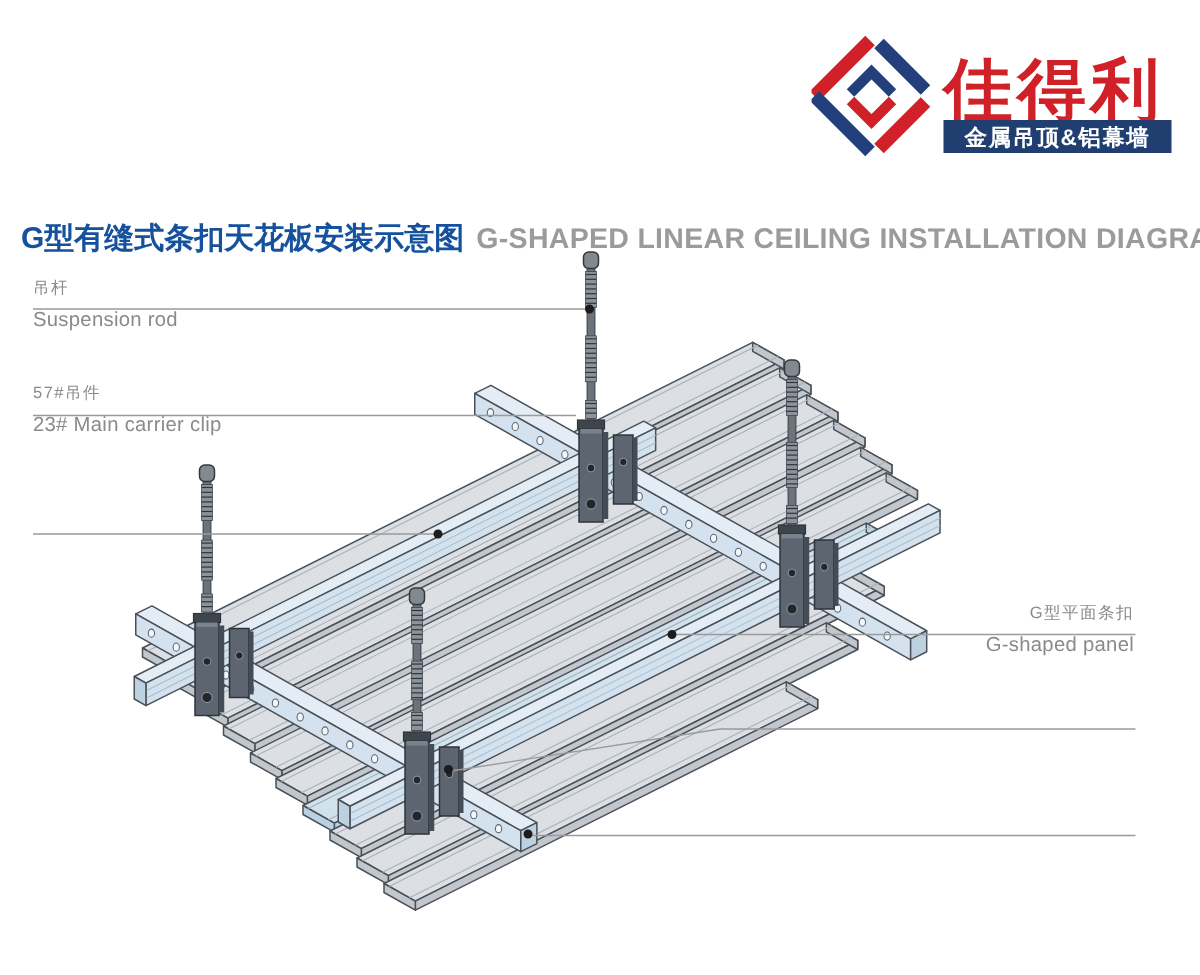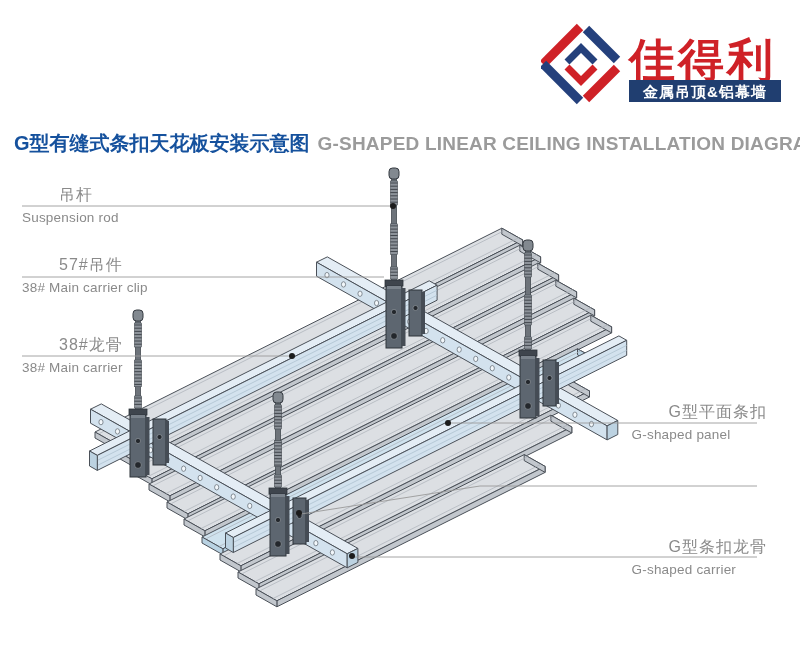--- a/index.html
+++ b/index.html
@@ -1,28 +1,28 @@
 <!DOCTYPE html>
 <html><head>
 <meta charset="utf-8">
 <style>
   html,body{margin:0;padding:0;background:#fff;}
   .page{position:relative;width:800px;height:650px;background:#ffffff;
         font-family:"Liberation Sans",sans-serif;overflow:hidden;}
   #diagram-svg{position:absolute;left:0;top:0;}
   .logo{position:absolute;left:541px;top:20px;width:248px;height:86px;text-decoration:underline;}
-  .title{position:absolute;left:14px;top:130px;width:780px;display:flex;
+  .title{position:absolute;left:14px;top:145px;width:780px;display:flex;
          align-items:baseline;gap:8px;white-space:nowrap;font-weight:bold;}
   .t-zh{font-size:20px;color:#15519d;}
   .t-en{font-size:19px;color:#9b9b9b;letter-spacing:.2px;}
   .lbl{position:absolute;color:#8a8a8a;line-height:1.05;}
-  .lbl .zh{font-size:16px;margin-bottom:7px;letter-spacing:1px;margin-left:37px;}
+  .lbl .zh{font-size:11px;margin-bottom:7px;letter-spacing:1px;}
   .lbl .en{font-size:13.5px;letter-spacing:.2px;}
   .lbl-l{left:22px;text-align:left;}
-  .lbl-r{right:33px;}
+  .lbl-r{right:44px;text-align:right;}
 </style>
 </head>
 <body>
 
 <div class="page">
 
   <svg id="diagram-svg" width="800" height="650" viewBox="0 0 800 650">
       <g>
         <g>
           <polygon points="95.0,432.0 501.8,228.2 522.6,239.9 115.9,443.8" fill="#dcdfe3" stroke="#4a5058" stroke-width="1" stroke-linejoin="round"></polygon>
@@ -358,27 +358,19 @@
     <span class="t-zh">G型有缝式条扣天花板安装示意图</span>
     <span class="t-en">G-SHAPED LINEAR CEILING INSTALLATION DIAGRAM</span>
   </div>
 
   <div class="lbl lbl-l" style="top:187px">
     <div class="zh">吊杆</div>
     <div class="en">Suspension rod</div>
   </div>
   <div class="lbl lbl-l" style="top:257px">
     <div class="zh">57#吊件</div>
-    <div class="en">38# Main carrier clip</div>
-  </div>
-  <div class="lbl lbl-l" style="top:337px">
-    <div class="zh">38#龙骨</div>
-    <div class="en">38# Main carrier</div>
+    <div class="en">23# Main carrier clip</div>
   </div>
   <div class="lbl lbl-r" style="top:404px">
     <div class="zh">G型平面条扣</div>
     <div class="en">G-shaped panel</div>
   </div>
-  <div class="lbl lbl-r" style="top:539px">
-    <div class="zh">G型条扣龙骨</div>
-    <div class="en">G-shaped carrier</div>
-  </div>
 </div>
 
 </body></html>

